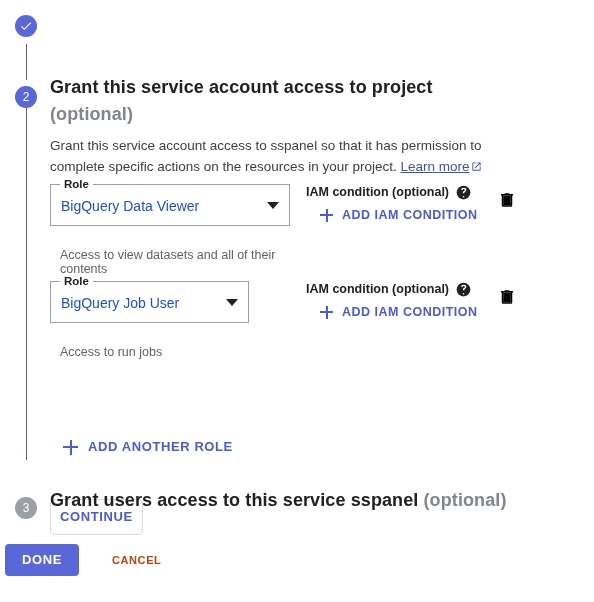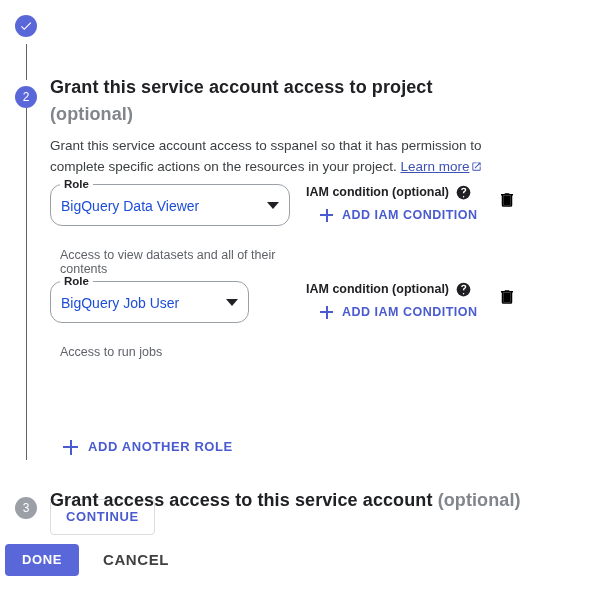--- a/index.html
+++ b/index.html
@@ -118,21 +118,21 @@
   #role-row-0 { top: 118px; }
   #role-row-1 { top: 215px; }
 
   .select-wrap {
     position: absolute;
     left: 50px;
     top: 0;
     height: 42px;
     box-sizing: border-box;
     border: 1px solid #9aa0a6;
-    border-radius: 12px;
+    border-radius: 0;
     background: #fff;
     cursor: pointer;
   }
   #role-row-0 .select-wrap { width: 240px; }
   #role-row-1 .select-wrap { width: 199px; }
 
   .select-label {
     position: absolute;
     top: -8px;
     left: 9px;
@@ -246,21 +246,21 @@
   }
   .add-role .plus { width: 15px; height: 15px; margin-right: 10px; }
   .add-role .plus::before { top: 6.5px; width: 15px; height: 2px; }
   .add-role .plus::after  { left: 6.5px; height: 15px; width: 2px; }
 
   
   .continue-btn {
     position: absolute;
     left: 50px;
     top: 433px;
-    padding: 9px 15px;
+    padding: 9px 9px;
     background: #ffffff;
     border: 1px solid #dadce0;
     border-radius: 4px;
     color: #4a5bd0;
     font-size: 13px;
     font-weight: 700;
     letter-spacing: .6px;
     cursor: pointer;
     line-height: 16px;
   }
@@ -300,25 +300,25 @@
     border-radius: 4px;
     padding: 8px 17px;
     font-size: 13px;
     font-weight: 700;
     letter-spacing: .6px;
     cursor: pointer;
     font-family: "Liberation Sans", sans-serif;
     line-height: 16px;
   }
   .cancel-btn {
-    margin-left: 20px;
+    margin-left: 29px;
     background: transparent;
     border: none;
-    color: #404040;
-    font-size: 15px;
+    color: #c2410c;
+    font-size: 11px;
     font-weight: 700;
     letter-spacing: .6px;
     cursor: pointer;
     font-family: "Liberation Sans", sans-serif;
     padding: 8px 4px;
     line-height: 16px;
   }
 </style>
 </head>
 <body>
@@ -416,21 +416,21 @@
     <span>ADD ANOTHER ROLE</span>
   </div>
 
   <button class="continue-btn">CONTINUE</button>
 </div>
 <div class="connector" id="conn2"></div>
 
 <div class="step" id="step3">
   <div class="badge pending">3</div>
   <div class="step3-heading">
-    <span>Grant access access to this service account</span>
+    <span>Grant users access to this service sspanel</span>
     <span class="optional">(optional)</span>
   </div>
 </div>
 
 <div class="footer">
   <button class="done-btn">DONE</button>
   <button class="cancel-btn">CANCEL</button>
 </div>
 
 </body></html>

